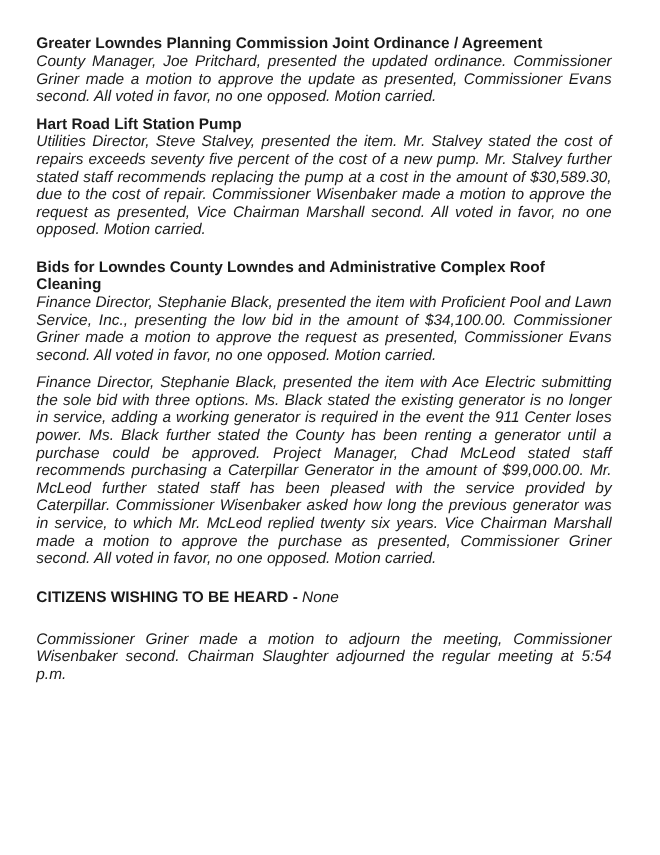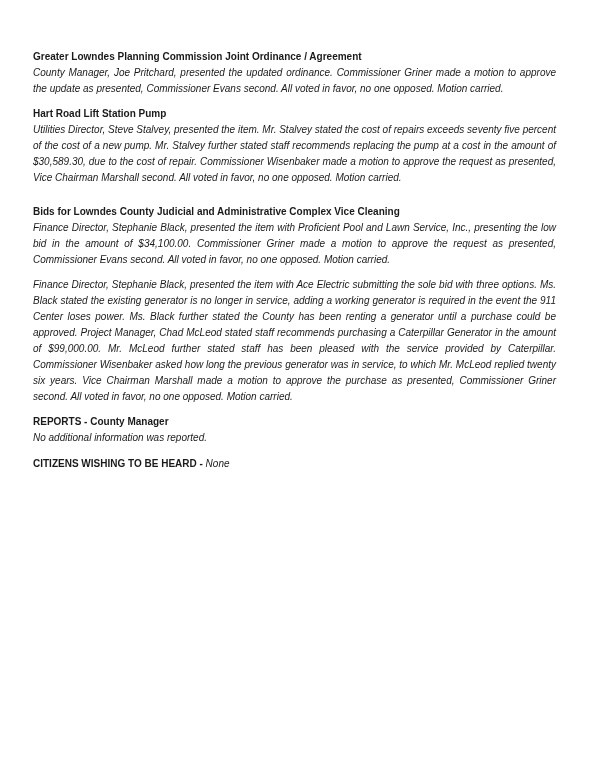--- a/index.html
+++ b/index.html
@@ -11,23 +11,23 @@
       width: 600px;
       height: 777px;
       overflow: hidden;
       position: relative;
       font-family: "Liberation Sans", sans-serif;
       color: #1a1a1a;
     }
     .page {
       position: absolute;
       left: 33px;
-      top: 49px;
+      top: 31px;
       width: 523px;
-      font-size: 10px;
+      font-size: 14px;
       line-height: 16px;
     }
     .section { margin: 0; }
     .heading {
       font-weight: bold;
       margin: 0;
     }
     .para {
       margin: 0;
       text-align: justify;
@@ -55,41 +55,38 @@
     <p class="heading">Hart Road Lift Station Pump</p>
     <p class="para">Utilities Director, Steve Stalvey, presented the item.  Mr. Stalvey stated the cost of repairs exceeds seventy five percent of the cost of a new pump.  Mr. Stalvey further stated staff recommends replacing the pump at a cost in the amount of $30,589.30, due to the cost of repair.  Commissioner Wisenbaker made a motion to approve the request as presented, Vice Chairman Marshall second.  All voted in favor, no one opposed.  Motion carried.</p>
   </div>
 
   <div class="gap-sm"></div>
 
 
   <div class="gap-sm"></div>
 
   <div class="section">
-    <p class="heading">Bids for Lowndes County Judicial and Administrative Complex Vice Cleaning</p>
+    <p class="heading">Bids for Lowndes County Lowndes and Administrative Complex Roof Cleaning</p>
     <p class="para">Finance Director, Stephanie Black, presented the item with Proficient Pool and Lawn Service, Inc., presenting the low bid in the amount of $34,100.00.  Commissioner Griner made a motion to approve the request as presented, Commissioner Evans second.  All voted in favor, no one opposed.  Motion carried.</p>
   </div>
 
   <div class="gap-sm"></div>
 
   <div class="section">
     <p class="para">Finance Director, Stephanie Black, presented the item with Ace Electric submitting the sole bid with three options.  Ms. Black stated the existing generator is no longer in service, adding a working generator is required in the event the 911 Center loses power.  Ms. Black further stated the County has been renting a generator until a purchase could be approved.  Project Manager, Chad McLeod stated staff recommends purchasing a Caterpillar Generator in the amount of $99,000.00.  Mr. McLeod further stated staff has been pleased with the service provided by Caterpillar. Commissioner Wisenbaker asked how long the previous generator was in service, to which Mr. McLeod replied twenty six years.  Vice Chairman Marshall made a motion to approve the purchase as presented, Commissioner Griner second.  All voted in favor, no one opposed.  Motion carried.</p>
   </div>
 
   <div class="gap-sm"></div>
 
-  <div class="section">
-    <p class="heading">REPORTS - County Manager</p>
-    <p class="para">No additional information was reported.</p>
-  </div>
 
   <div class="gap-md"></div>
 
   <div class="section">
     <p class="heading"><span>CITIZENS WISHING TO BE HEARD - </span><span class="inline-normal">None</span></p>
   </div>
 
   <div class="gap-lg"></div>
 
   <div class="section">
+    <p class="para">Commissioner Griner made a motion to adjourn the meeting, Commissioner Wisenbaker second. Chairman Slaughter adjourned the regular meeting at 5:54 p.m.</p>
   </div>
 
 </div>
 
 </body></html>

